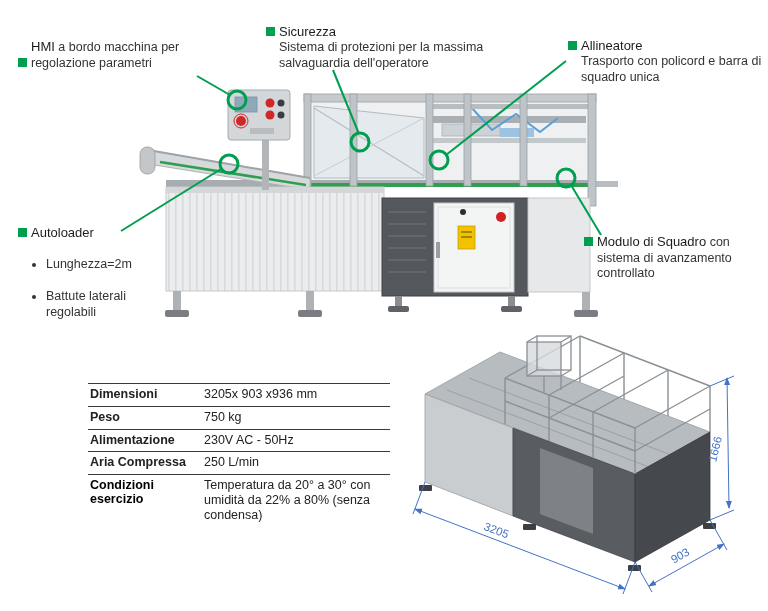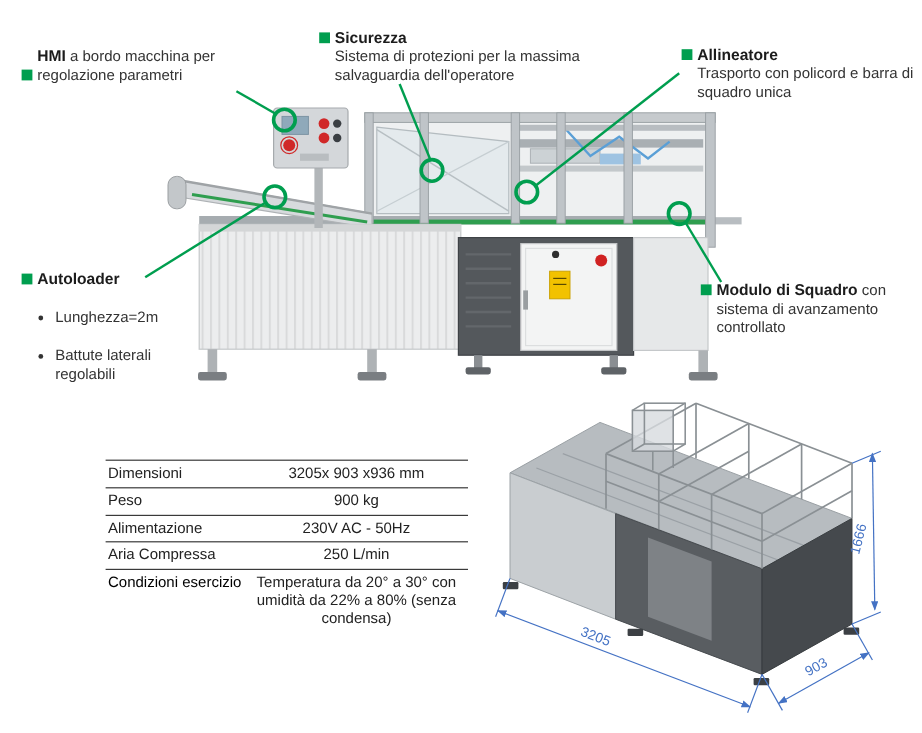--- a/index.html
+++ b/index.html
@@ -1,27 +1,27 @@
 <!DOCTYPE html>
 <html><head>
 <meta charset="utf-8">
 <style>
   *{margin:0;padding:0;box-sizing:border-box}
   html,body{width:768px;height:611px;background:#ffffff;font-family:"Liberation Sans",sans-serif;color:#222;overflow:hidden}
   .page{position:relative;width:768px;height:611px}
   svg.abs{position:absolute}
   .callout{position:absolute;font-size:12.5px;line-height:1.25;color:#333}
-  .callout .title{font-weight:700;color:#1c1c1c;font-size:13px}
+  .callout .title{font-weight:400;color:#1c1c1c;font-size:13px}
   .callout ul{margin:2px 0 0 15px}
   .callout li{margin:16px 0 1px 0}
   .sq{position:absolute;width:9px;height:9px;background:#009E4F}
   .specs{position:absolute;left:88px;top:383px;width:302px;font-size:12.5px}
   .srow{display:flex;border-top:1.6px solid #3a3a3a;padding:3px 0 4px}
-  .slabel{width:116px;font-weight:400;padding-left:2px;line-height:1.15}
-  .sval{flex:1;text-align:center;line-height:1.18}
+  .slabel{width:116px;font-weight:700;padding-left:2px;line-height:1.15}
+  .sval{flex:1;line-height:1.18}
   .green-label{color:#000000}
 </style>
 </head>
 <body>
 
 <div class="page">
 
   <svg class="abs" style="left:0;top:0" width="768" height="345" viewBox="0 0 768 345">
     <defs>
       <pattern id="ribs" width="7" height="8" patternUnits="userSpaceOnUse">
@@ -168,21 +168,21 @@
     <span>con sistema di avanzamento controllato</span>
   </div>
 
   <div class="specs">
     <div class="srow">
       <div class="slabel">Dimensioni</div>
       <div class="sval">3205x 903 x936 mm</div>
     </div>
     <div class="srow">
       <div class="slabel">Peso</div>
-      <div class="sval">900 kg</div>
+      <div class="sval">750 kg</div>
     </div>
     <div class="srow">
       <div class="slabel">Alimentazione</div>
       <div class="sval">230V AC - 50Hz</div>
     </div>
     <div class="srow">
       <div class="slabel">Aria Compressa</div>
       <div class="sval">250 L/min</div>
     </div>
     <div class="srow">

